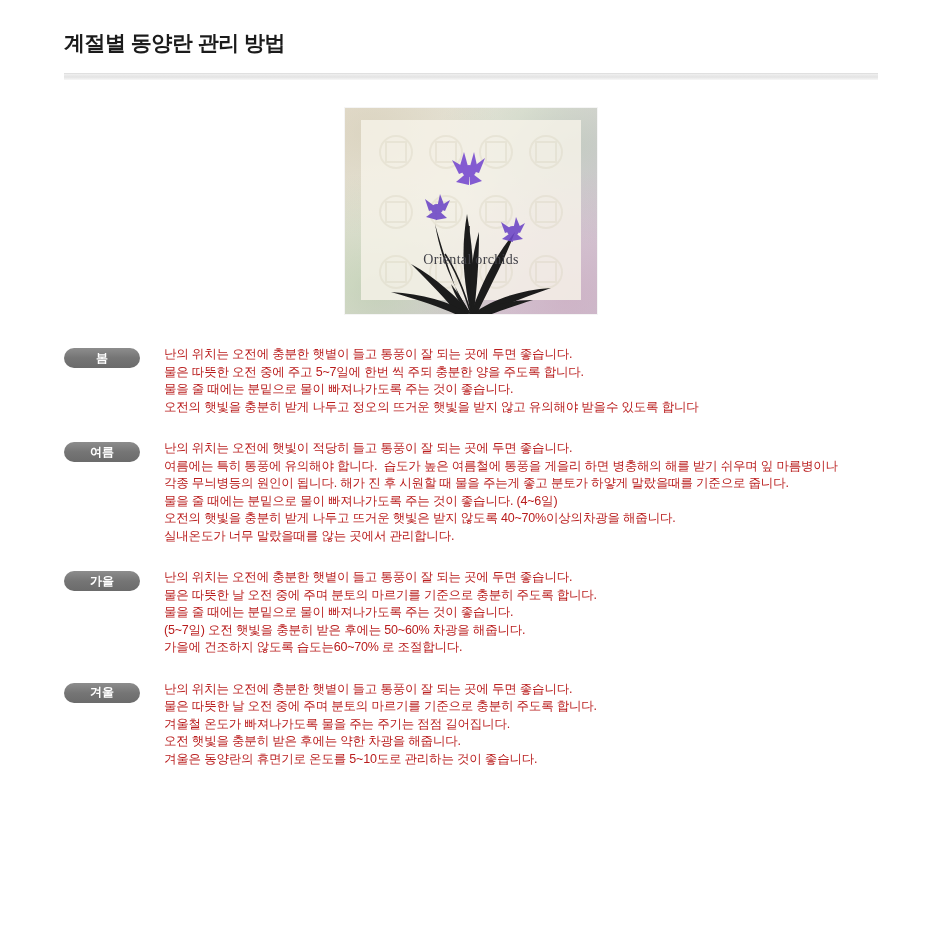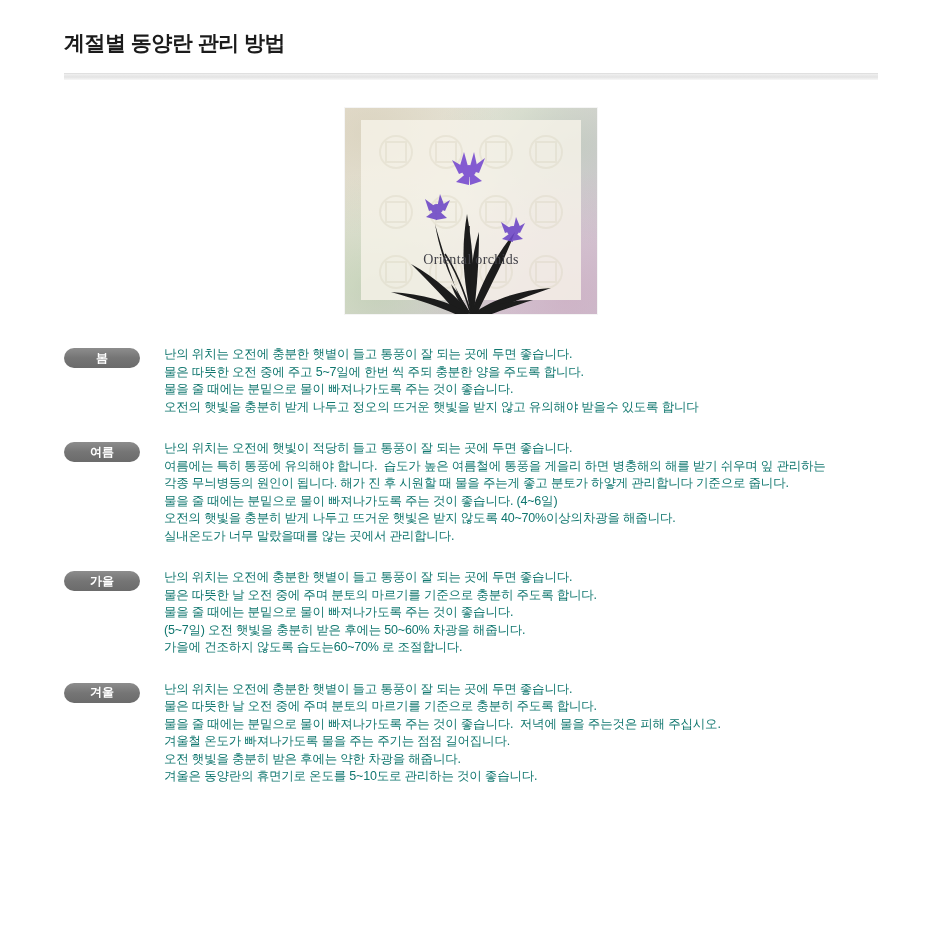--- a/index.html
+++ b/index.html
@@ -110,21 +110,21 @@
     font-weight: bold;
     display: flex;
     align-items: center;
     justify-content: center;
     margin-top: 2px;
   }
   .season-lines {
     margin-left: 24px;
     font-size: 12.5px;
     line-height: 17.5px;
-    color: #0f766e;
+    color: #b91c1c;
     letter-spacing: -0.2px;
     max-width: 780px;
   }
   .season-lines p {
     margin: 0;
     white-space: pre-wrap;
   }
 </style>
 </head>
 <body>
@@ -232,22 +232,22 @@
         <p>물은 따뜻한 오전 중에 주고 5~7일에 한번 씩 주되 충분한 양을 주도록 합니다.</p>
         <p>물을 줄 때에는 분밑으로 물이 빠져나가도록 주는 것이 좋습니다.</p>
         <p>오전의 햇빛을 충분히 받게 나두고 정오의 뜨거운 햇빛을 받지 않고 유의해야 받을수 있도록 합니다</p>
       </div>
     </div>
 
     <div class="season-row">
       <div class="season-badge">여름</div>
       <div class="season-lines">
         <p>난의 위치는 오전에 햇빛이 적당히 들고 통풍이 잘 되는 곳에 두면 좋습니다.</p>
-        <p>여름에는 특히 통풍에 유의해야 합니다.  습도가 높은 여름철에 통풍을 게을리 하면 병충해의 해를 받기 쉬우며 잎 관리하는</p>
-        <p>각종 무늬병등의 원인이 됩니다. 해가 진 후 시원할 때 물을 주는게 좋고 분토가 하얗게 관리합니다 기준으로 줍니다.</p>
+        <p>여름에는 특히 통풍에 유의해야 합니다.  습도가 높은 여름철에 통풍을 게을리 하면 병충해의 해를 받기 쉬우며 잎 마름병이나</p>
+        <p>각종 무늬병등의 원인이 됩니다. 해가 진 후 시원할 때 물을 주는게 좋고 분토가 하얗게 말랐을때를 기준으로 줍니다.</p>
         <p>물을 줄 때에는 분밑으로 물이 빠져나가도록 주는 것이 좋습니다. (4~6일)</p>
         <p>오전의 햇빛을 충분히 받게 나두고 뜨거운 햇빛은 받지 않도록 40~70%이상의차광을 해줍니다.</p>
         <p>실내온도가 너무 말랐을때를 않는 곳에서 관리합니다.</p>
       </div>
     </div>
 
     <div class="season-row">
       <div class="season-badge">가을</div>
       <div class="season-lines">
         <p>난의 위치는 오전에 충분한 햇볕이 들고 통풍이 잘 되는 곳에 두면 좋습니다.</p>
@@ -256,21 +256,20 @@
         <p>(5~7일) 오전 햇빛을 충분히 받은 후에는 50~60% 차광을 해줍니다.</p>
         <p>가을에 건조하지 않도록 습도는60~70% 로 조절합니다.</p>
       </div>
     </div>
 
     <div class="season-row">
       <div class="season-badge">겨울</div>
       <div class="season-lines">
         <p>난의 위치는 오전에 충분한 햇볕이 들고 통풍이 잘 되는 곳에 두면 좋습니다.</p>
         <p>물은 따뜻한 날 오전 중에 주며 분토의 마르기를 기준으로 충분히 주도록 합니다.</p>
-        <p>물을 줄 때에는 분밑으로 물이 빠져나가도록 주는 것이 좋습니다.  저녁에 물을 주는것은 피해 주십시오.</p>
         <p>겨울철 온도가 빠져나가도록 물을 주는 주기는 점점 길어집니다.</p>
         <p>오전 햇빛을 충분히 받은 후에는 약한 차광을 해줍니다.</p>
         <p>겨울은 동양란의 휴면기로 온도를 5~10도로 관리하는 것이 좋습니다.</p>
       </div>
     </div>
 
   </div>
 </div>
 
 </body></html>

